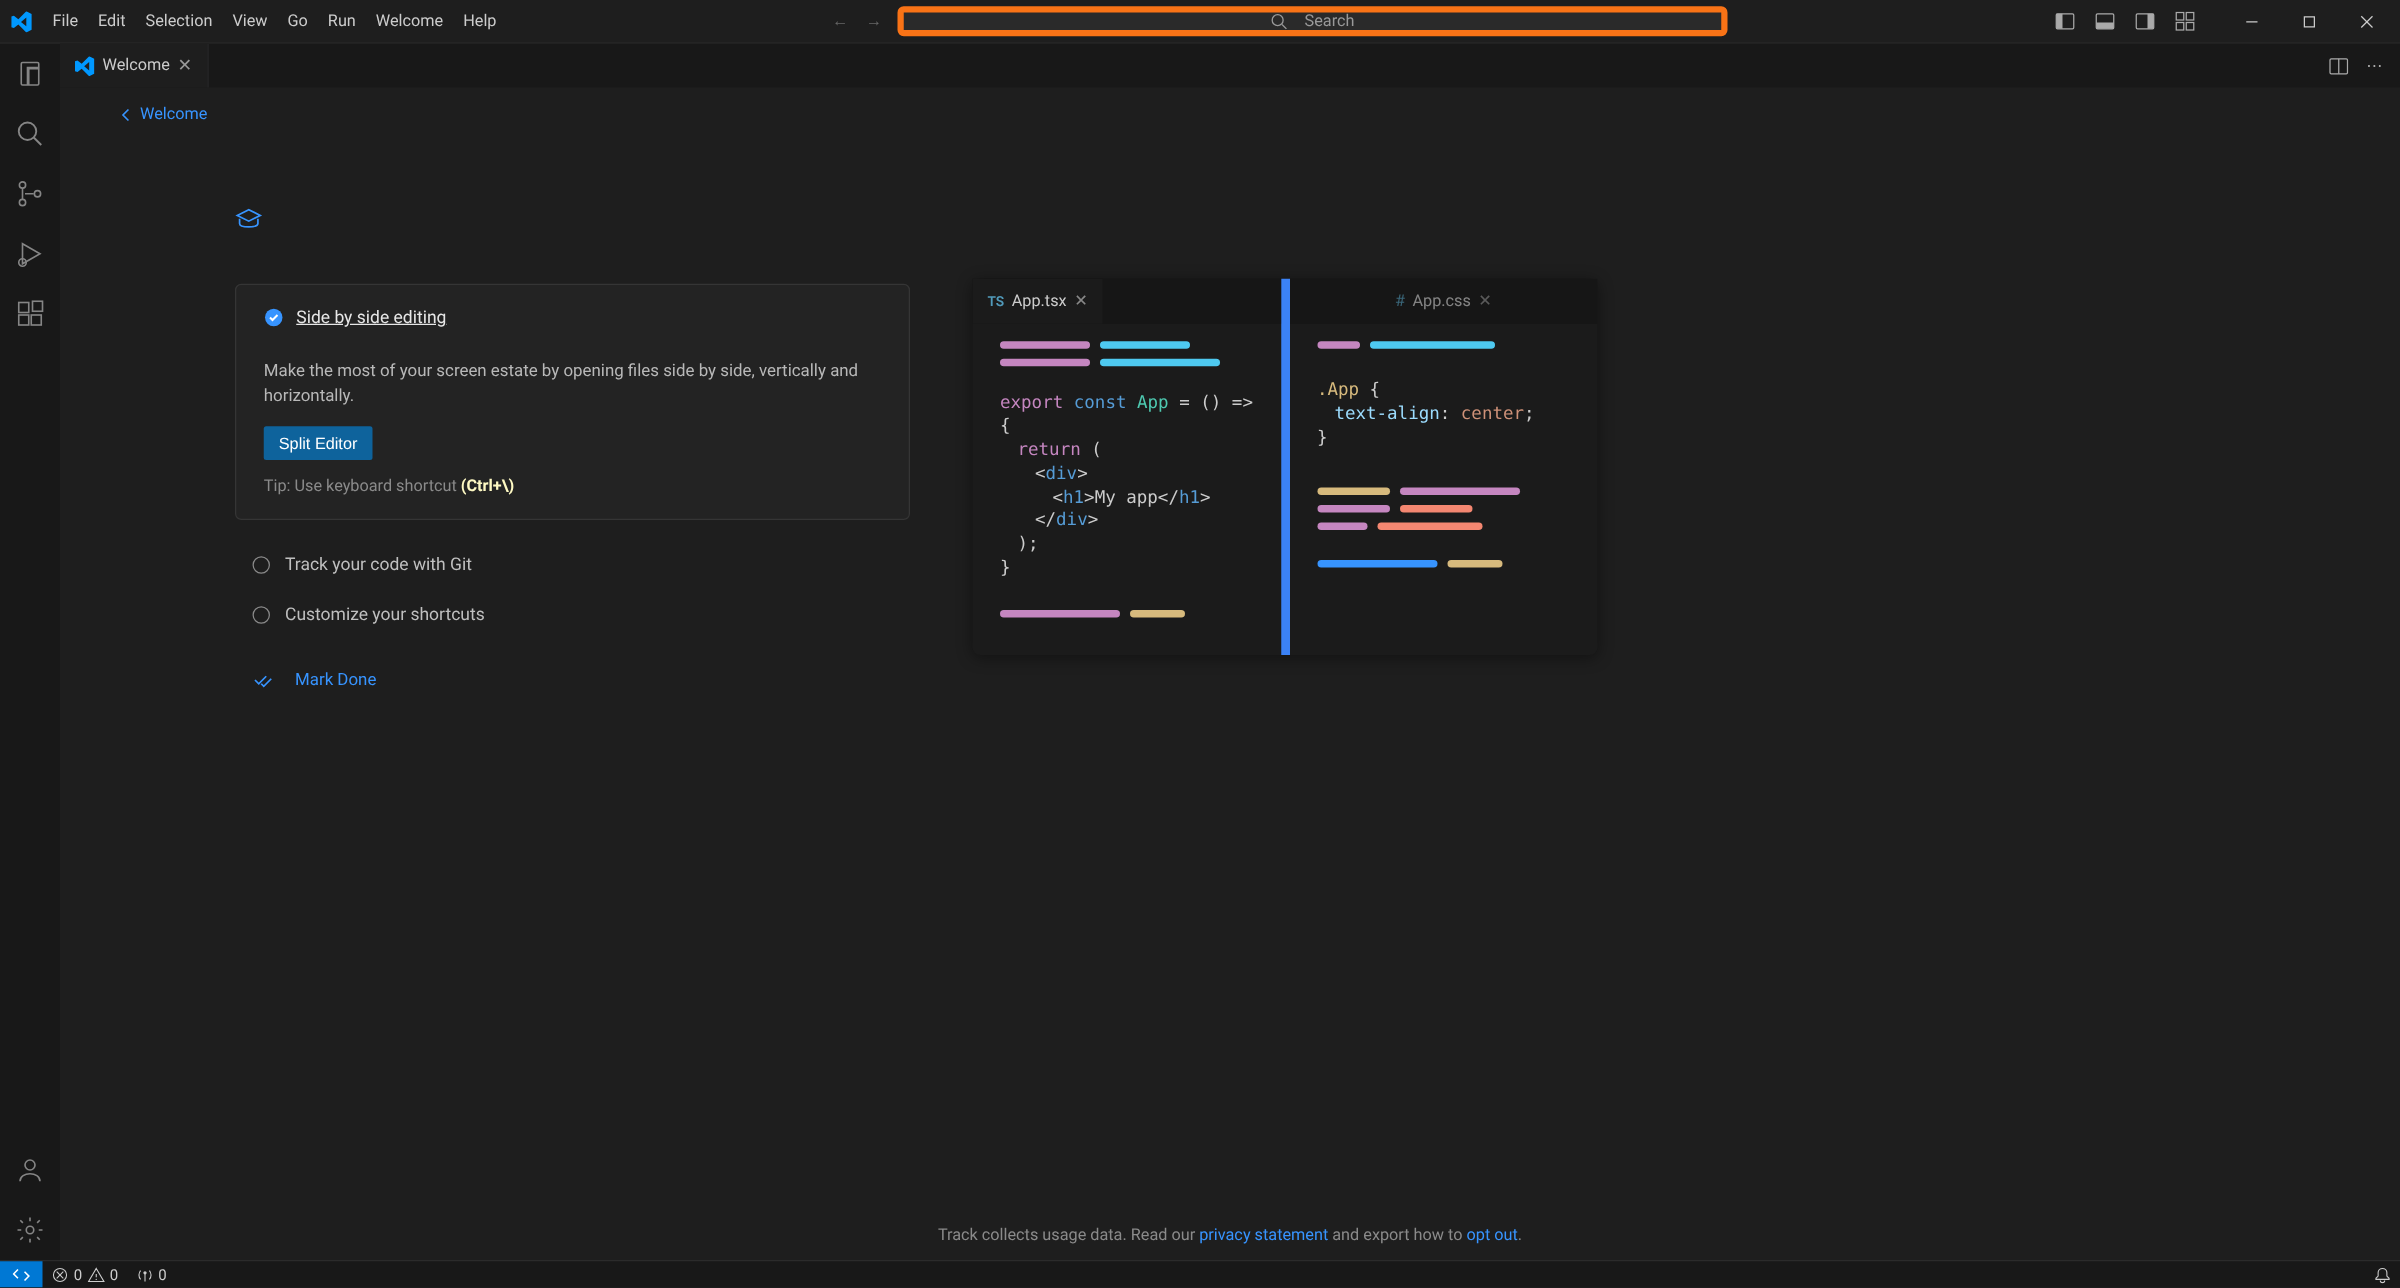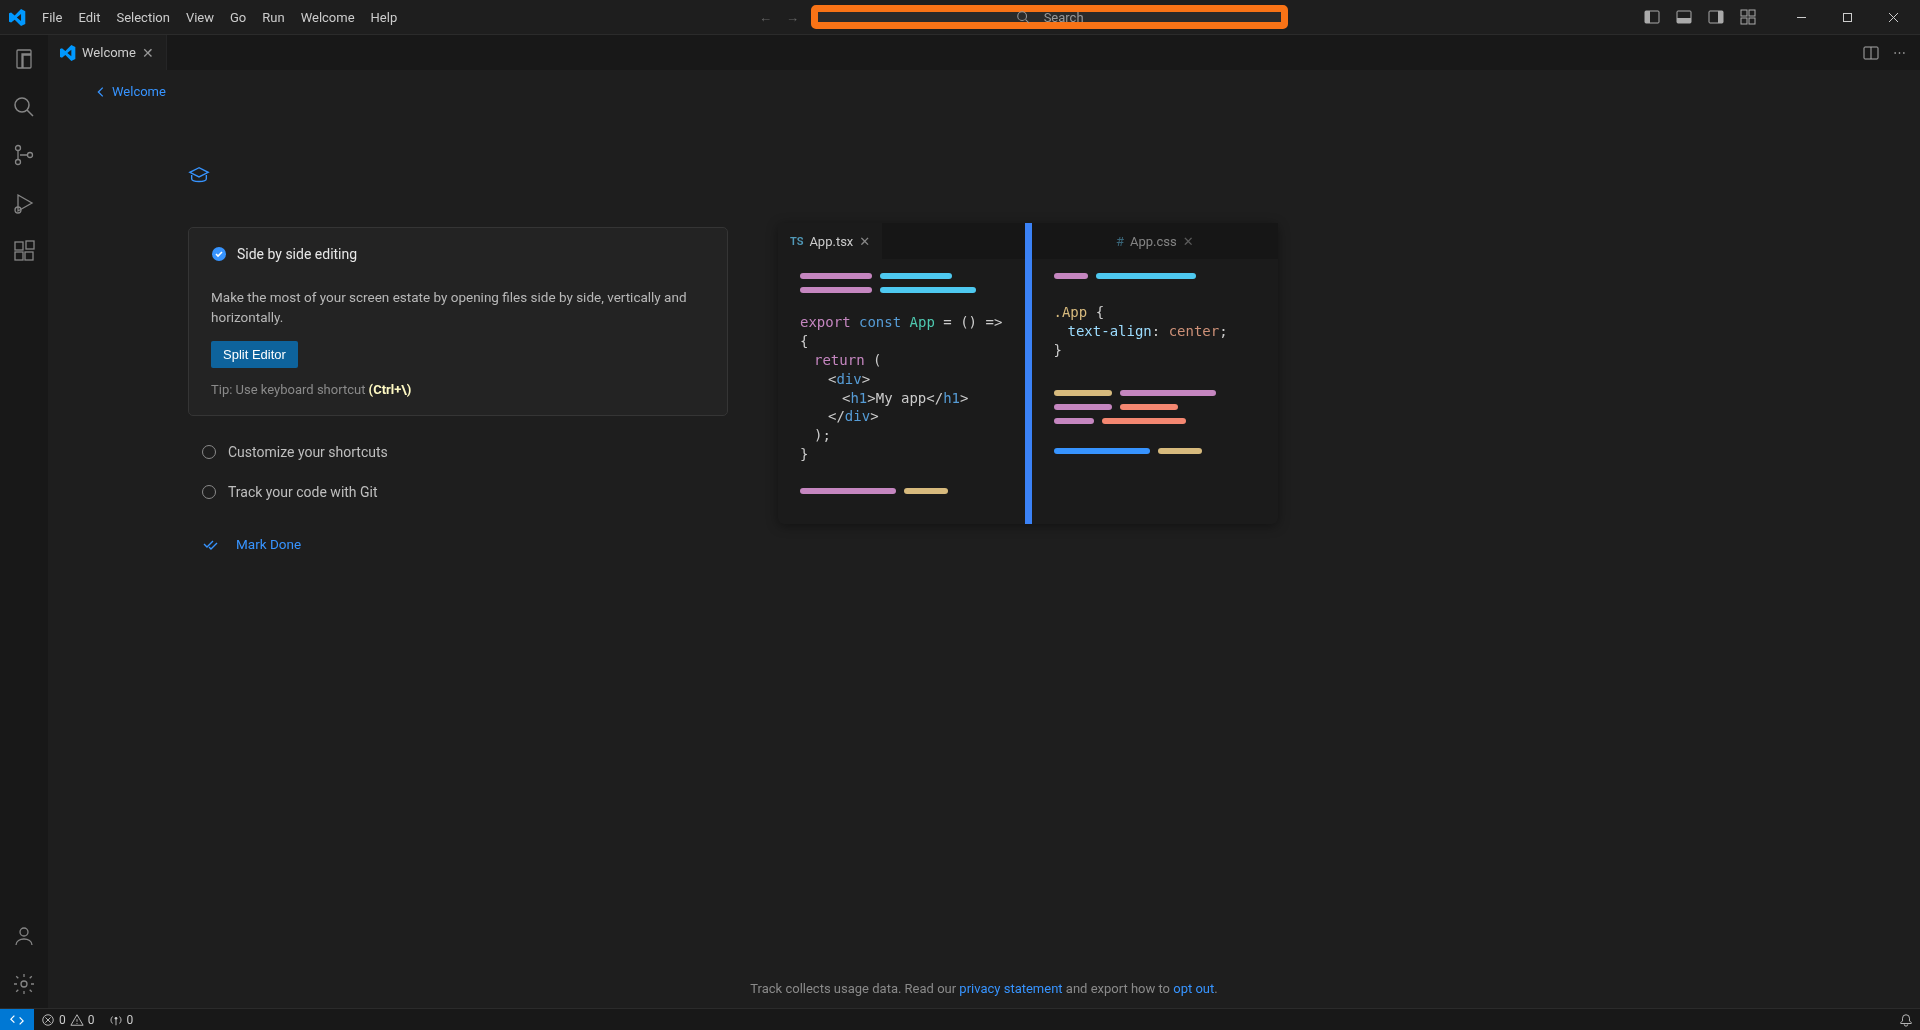--- a/index.html
+++ b/index.html
@@ -45,24 +45,24 @@
   justify-content: center;
   gap: 8px;
 }
 .nav-arrows {
   display: flex;
   gap: 6px;
   color: #666;
 }
 .nav-arrows span { cursor: pointer; padding: 2px 4px; }
 .search-box {
-  width: 477px;
+  width: 664px;
   height: 24px;
   background: #2a2a2a;
-  border: 7px solid #f97316;
+  border: 5px solid #f97316;
   border-radius: 5px;
   display: flex;
   align-items: center;
   justify-content: center;
   gap: 14px;
   color: #999;
 }
 .title-right {
   display: flex;
   align-items: center;
@@ -202,20 +202,21 @@
   border-radius: 5px;
   padding: 18px 22px;
   margin-bottom: 16px;
 }
 .step-card-head {
   display: flex;
   align-items: center;
   gap: 10px;
   font-size: 14px;
   color: #e7e7e7;
+  text-decoration: underline;
 }
 .check-filled {
   color: #3794ff;
 }
 .step-card-desc {
   margin-top: 26px;
   color: #b8b8b8;
   font-size: 13.5px;
   line-height: 1.45;
 }
@@ -534,26 +535,26 @@
               </div>
               <div class="step-card-desc">Make the most of your screen estate by opening files side by side, vertically and horizontally.</div>
               <button class="primary-btn">Split Editor</button>
               <div class="tip-text">
                 <span>Tip: Use keyboard shortcut </span><b>(Ctrl+\)</b>
               </div>
             </div>
 
             <div class="step-line">
               <span class="circle-open"></span>
-              <span>Customize your shortcuts</span>
+              <span>Track your code with Git</span>
             </div>
 
             <div class="step-line">
               <span class="circle-open"></span>
-              <span>Track your code with Git</span>
+              <span>Customize your shortcuts</span>
             </div>
 
             <div class="mark-done">
               <svg width="16" height="16" viewBox="0 0 16 16">
                   <path d="M2 8l3 3 6-6M7 11l2 2 6-6" stroke="#3794ff" fill="none" stroke-width="1.4"></path>
                 </svg>
               <span>Mark Done</span>
             </div>
           </div>
         </div>

